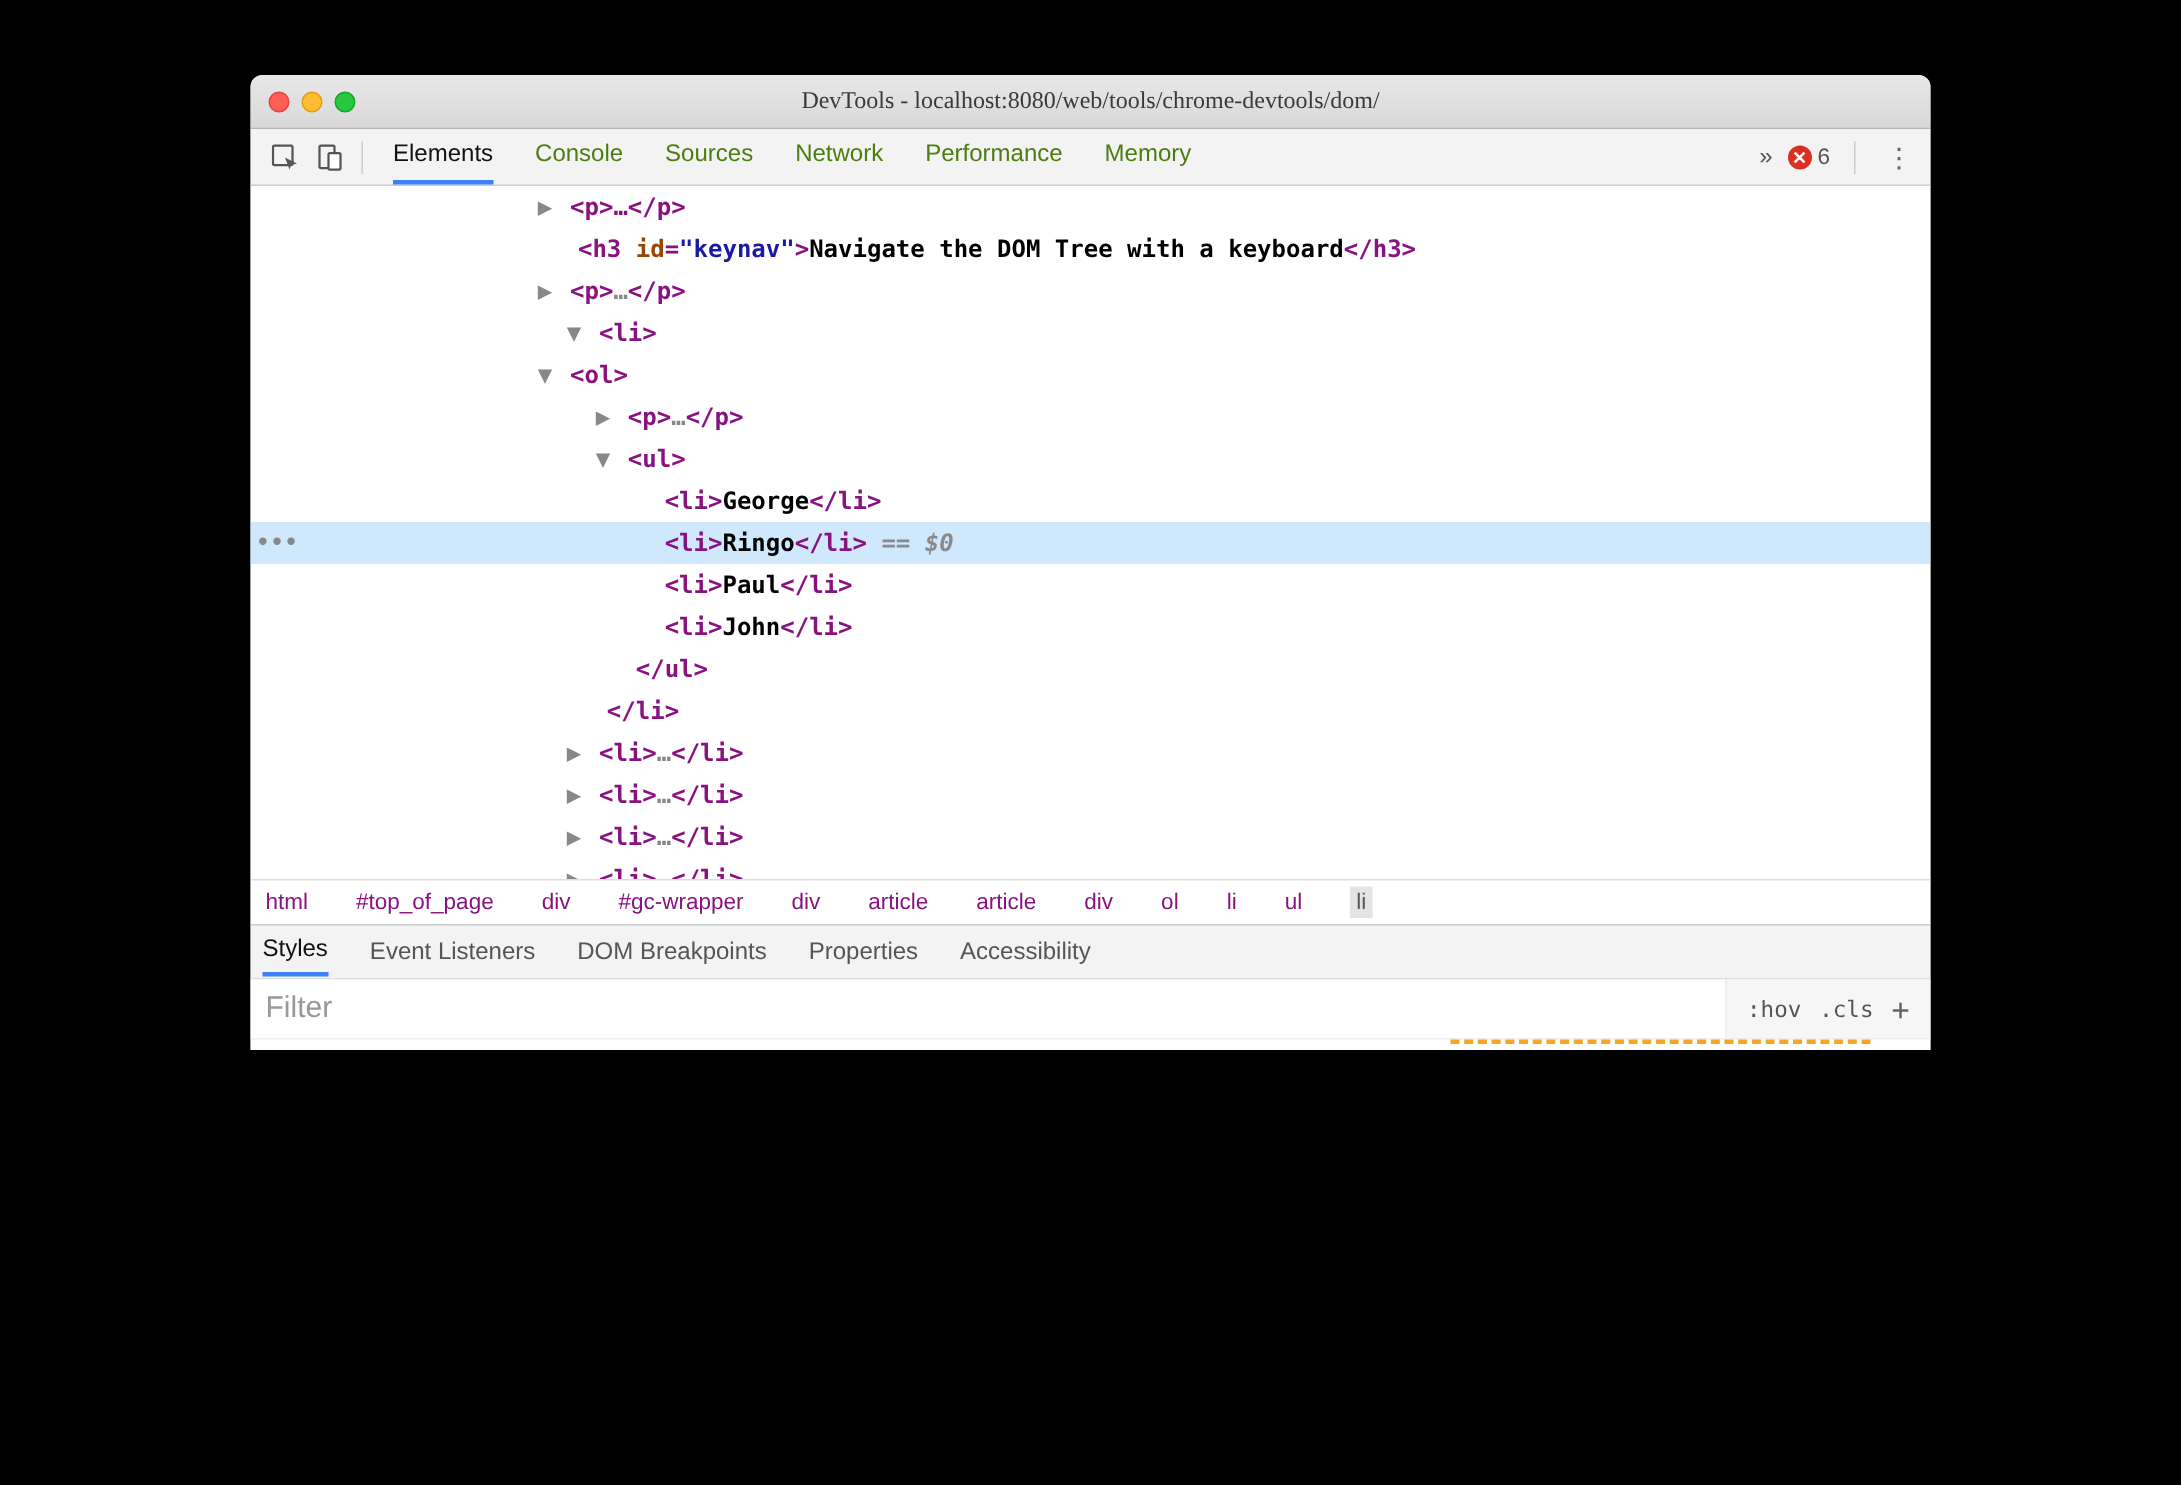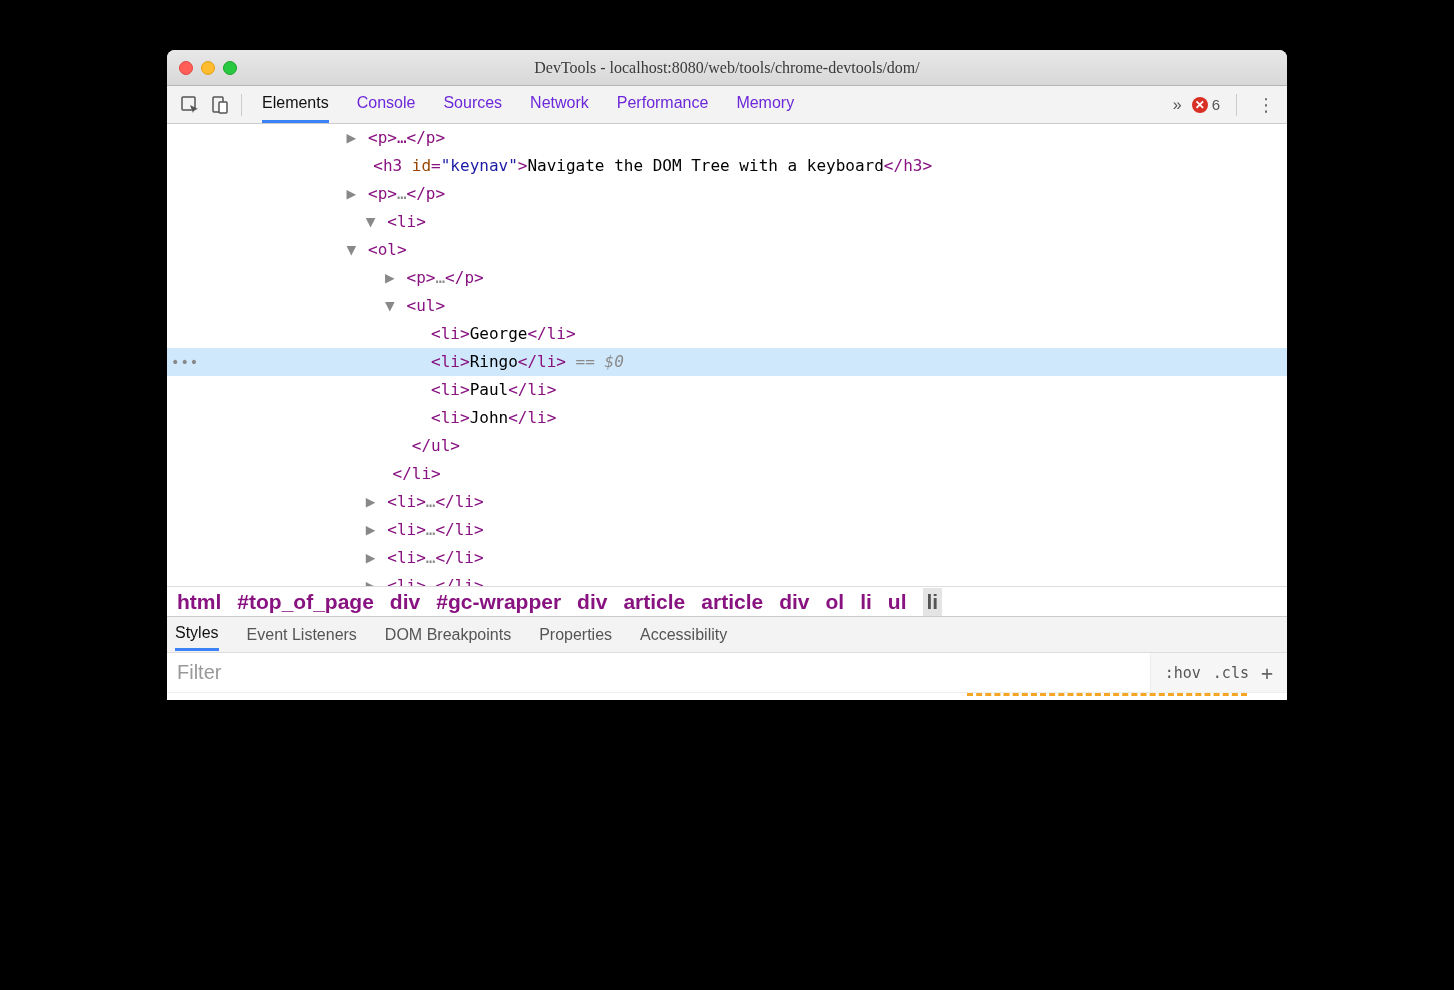--- a/index.html
+++ b/index.html
@@ -57,21 +57,21 @@
 .tb-icon {
   width: 30px;
   height: 30px;
   display: flex;
   align-items: center;
   justify-content: center;
   color: #555;
 }
 .divider { width: 1px; height: 22px; background: #ccc; margin: 0 6px; }
 .tabs { display: flex; gap: 28px; margin-left: 14px; }
-.tab { color: #6d28d9; padding: 8px 0; cursor: default; }
+.tab { color: #4d7c0f; padding: 8px 0; cursor: default; }
 .tab.active { color: #111; border-bottom: 3px solid #3b82f6; font-weight: 500; }
 .tb-right { margin-left: auto; display: flex; align-items: center; gap: 10px; }
 .chevrons { font-size: 16px; color: #555; }
 .err-badge { display: flex; align-items: center; gap: 4px; color: #555; font-size: 15px; }
 .err-circle {
   width: 16px; height: 16px; border-radius: 50%;
   background: #d93025; color: #fff;
   display: flex; align-items: center; justify-content: center;
   font-size: 12px; font-weight: bold;
 }
@@ -79,21 +79,21 @@
 
 .dom-panel {
   height: 462px;
   overflow: hidden;
   font-family: Menlo, Consolas, monospace;
   font-size: 16px;
   line-height: 28px;
   background: #fff;
   position: relative;
 }
-.dom-line { white-space: pre; padding-left: 4px; }
+.dom-line { white-space: pre; padding-left: 16px; font-weight: bold; }
 .dom-line.cut { color: #888; }
 .highlight {
   background: #cfe8fc;
   width: 100%;
   position: relative;
 }
 .row-dots {
   position: absolute;
   left: 4px;
   color: #888;
@@ -108,24 +108,23 @@
 .ell { color: #888; }
 .eq0 { color: #8a8a8a; font-style: italic; }
 
 .breadcrumb {
   height: 30px;
   border-top: 1px solid #ddd;
   background: #fff;
   display: flex;
   align-items: center;
   padding: 0 10px;
-  font-size: 21px;
-  gap: 16px;
+  font-size: 15px;
+  gap: 32px;
   color: #881280;
-  font-weight: bold;
 }
 .breadcrumb span { cursor: default; }
 .breadcrumb .sel { background: #e4e4e4; padding: 2px 4px; color: #555; }
 .breadcrumb .id { color: #881280; }
 
 .subtabs {
   height: 36px;
   background: #f3f3f3;
   border-top: 1px solid #ccc;
   display: flex;

